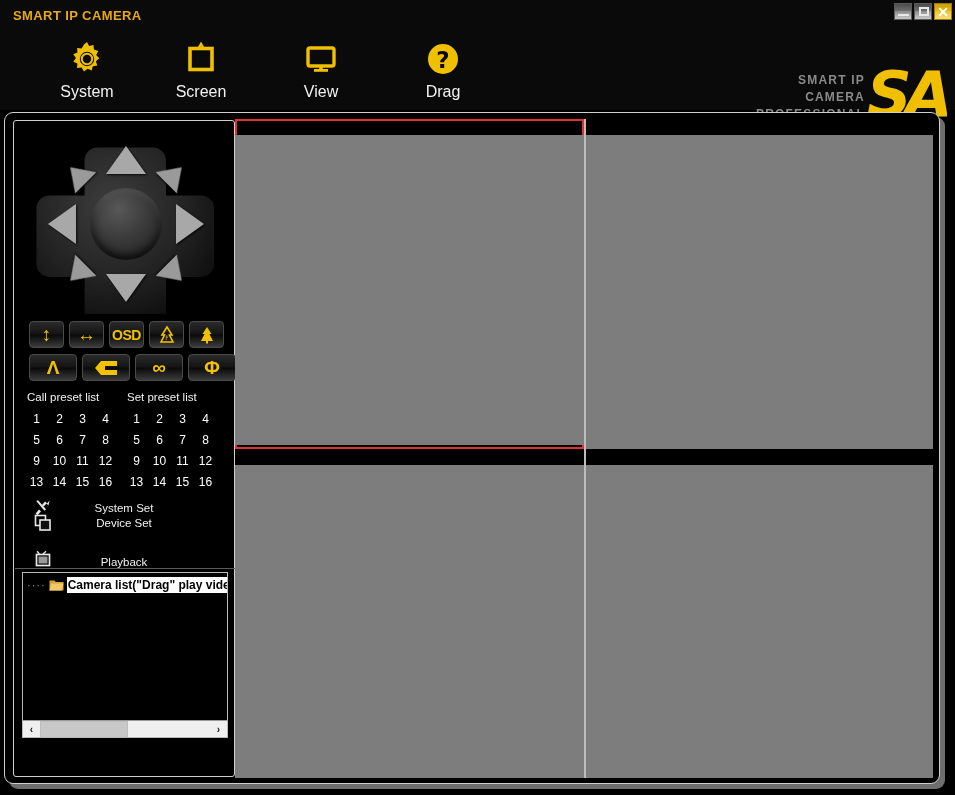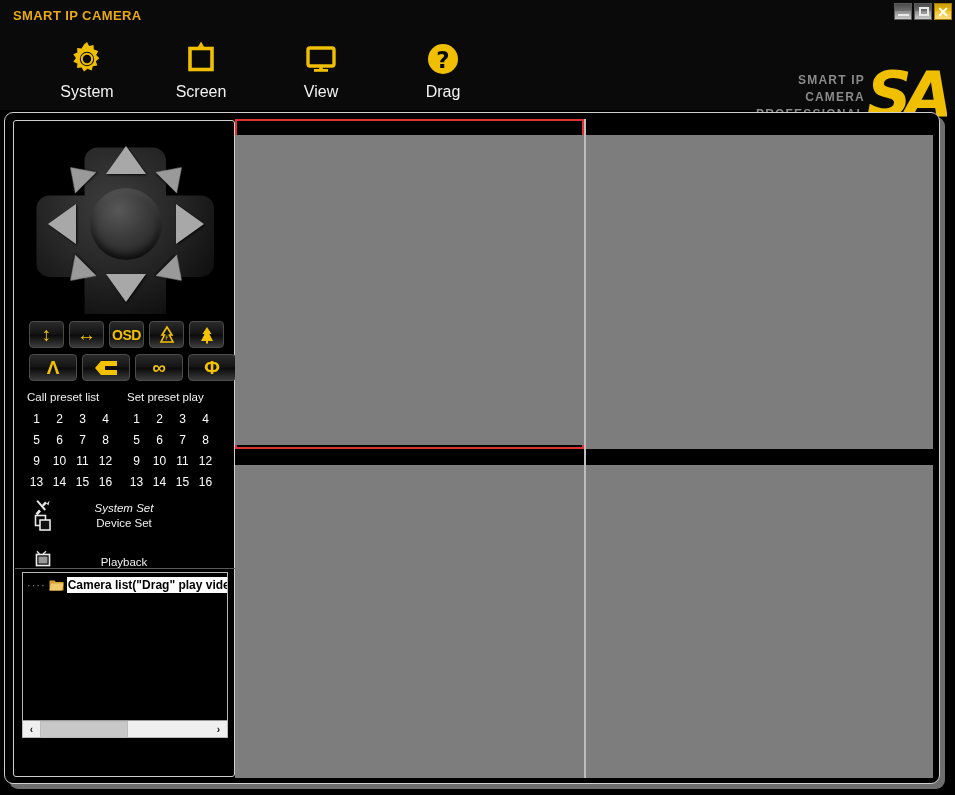--- a/index.html
+++ b/index.html
@@ -342,21 +342,21 @@
       </div>
       <div class="ibtn w2">
           <span class="glyph big">∞</span>
         </div>
       <div class="ibtn w2">
           <span class="glyph big">Φ</span>
         </div>
     </div>
 
     <div class="preset-hdr" style="left:13px; top:270px;">Call preset list</div>
-    <div class="preset-hdr" style="left:113px; top:270px;">Set preset play</div>
+    <div class="preset-hdr" style="left:113px; top:270px;">Set preset list</div>
 
     <div class="preset-grid" style="left:11px; top:288px;">
       <div class="prow">
         <span class="pnum">1</span>
         <span class="pnum">2</span>
         <span class="pnum">3</span>
         <span class="pnum">4</span>
       </div>
       <div class="prow">
         <span class="pnum">5</span>
@@ -398,21 +398,21 @@
         <span class="pnum">12</span>
       </div>
       <div class="prow">
         <span class="pnum">13</span>
         <span class="pnum">14</span>
         <span class="pnum">15</span>
         <span class="pnum">16</span>
       </div>
     </div>
 
-    <div class="menu-item" style="top:375px;font-style:italic;">
+    <div class="menu-item" style="top:375px;">
       <span class="micon">
         <svg width="18" height="18" viewBox="0 0 18 18">
           <path fill="#e8e8e8" d="M2.2 2.0 L4.0 1.2 L12.0 10.2 L10.5 11.8 Z"></path>
           <path fill="#e8e8e8" d="M15.6 1.4 L13.2 4.2 L11.0 2.5 L8.0 6.0 L9.6 7.6 L12.6 4.6 L14.4 6.4 Z"></path>
           <path fill="#e8e8e8" d="M1.6 14.4 L5.0 10.6 L7.0 12.6 L3.4 16.2 Z"></path>
         </svg>
       </span>
       <span class="mlabel">System Set</span>
     </div>
 

